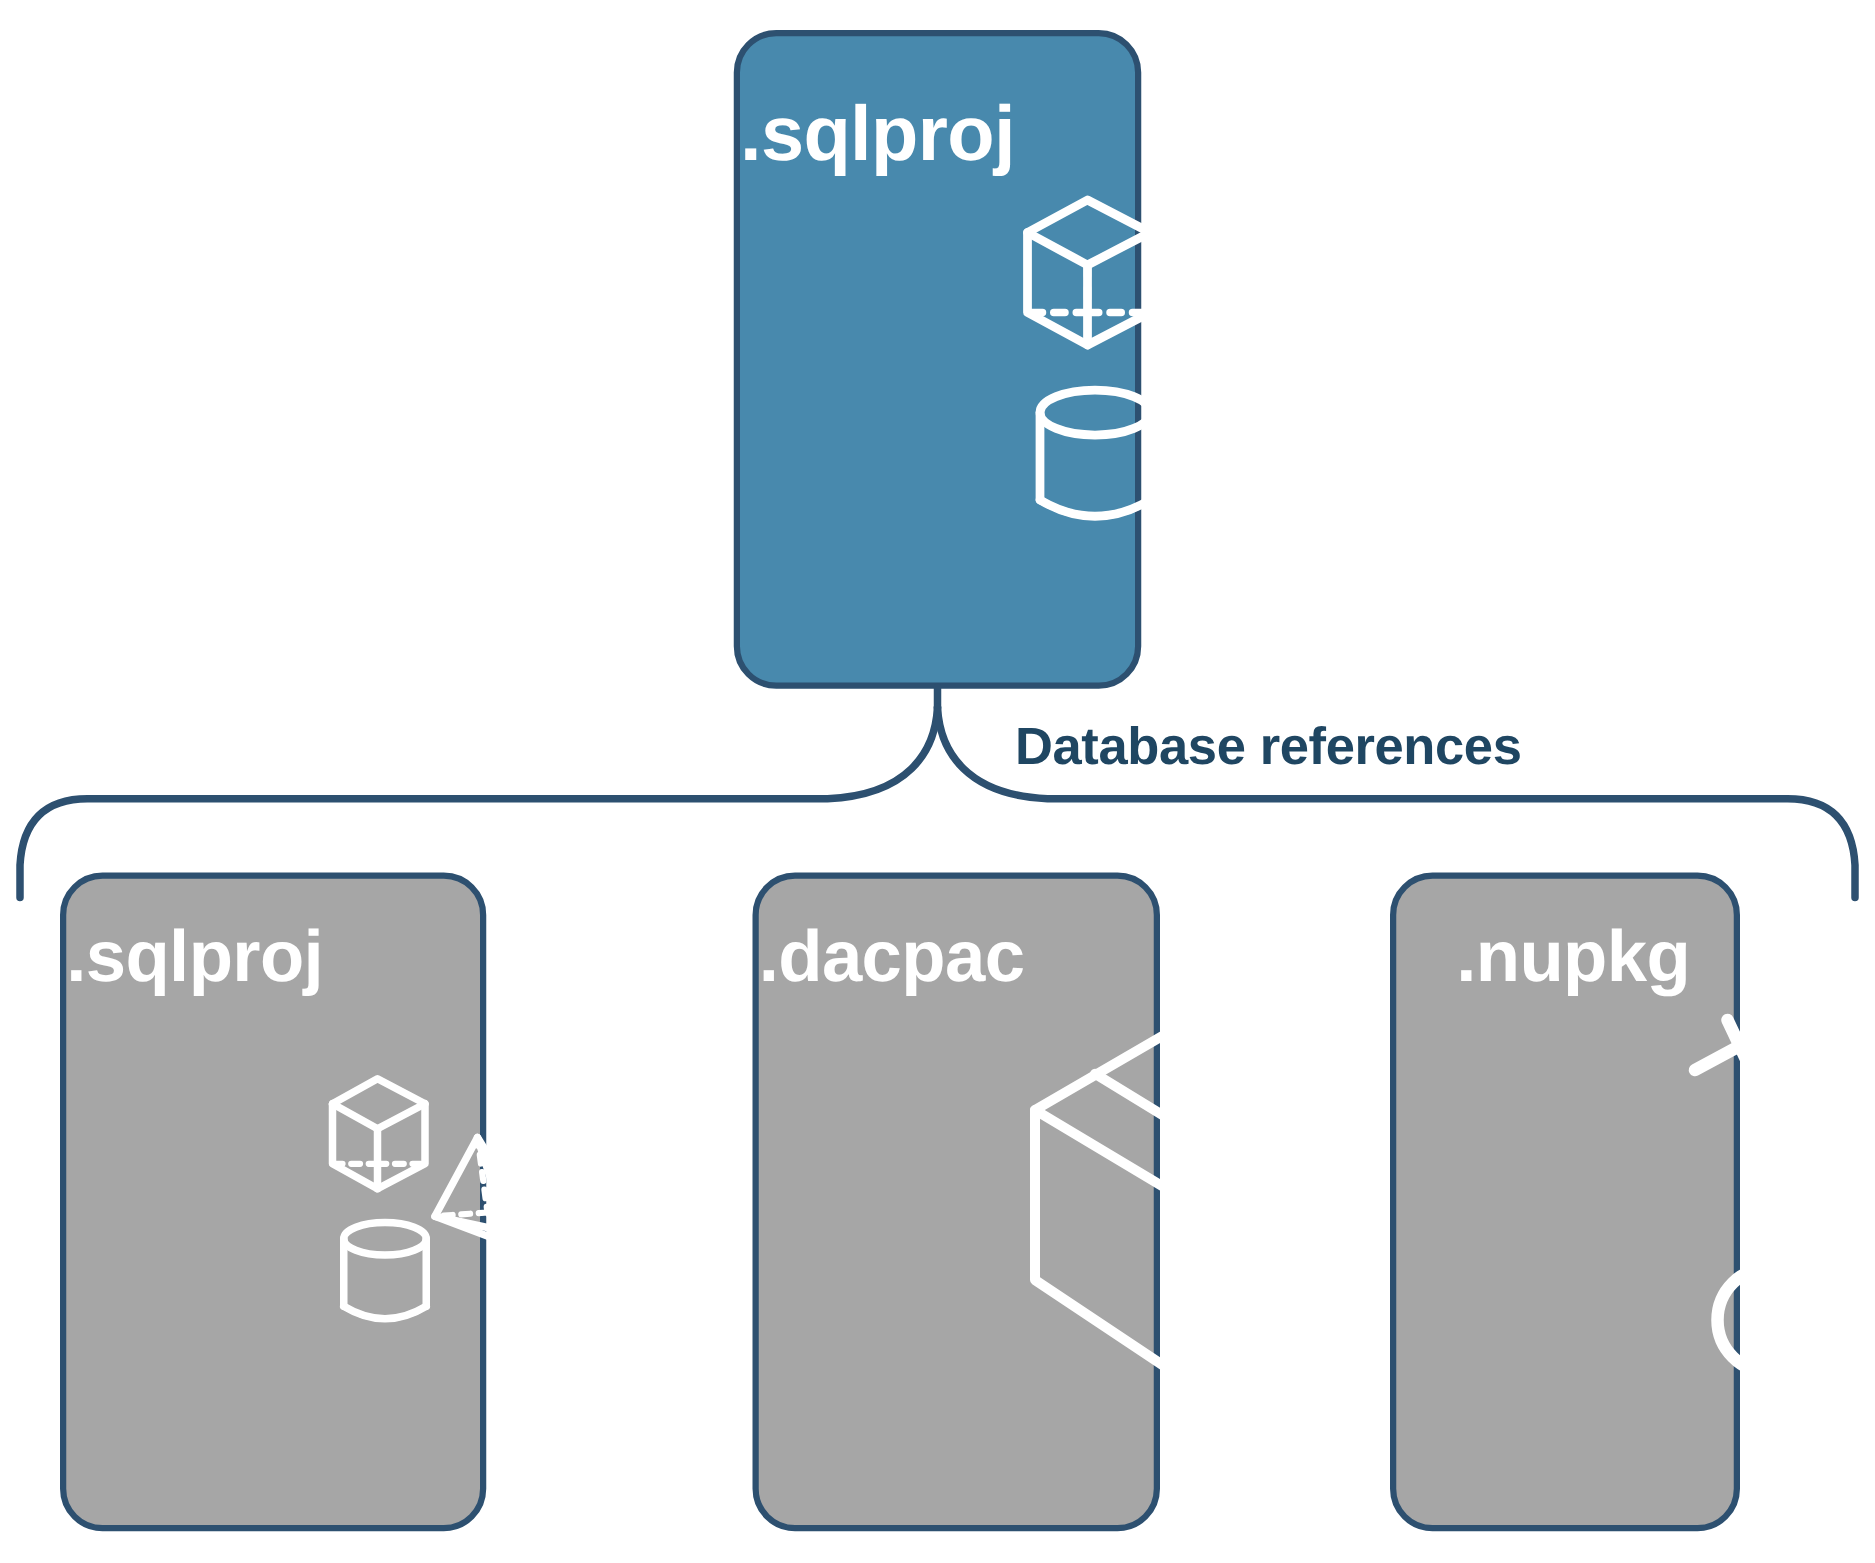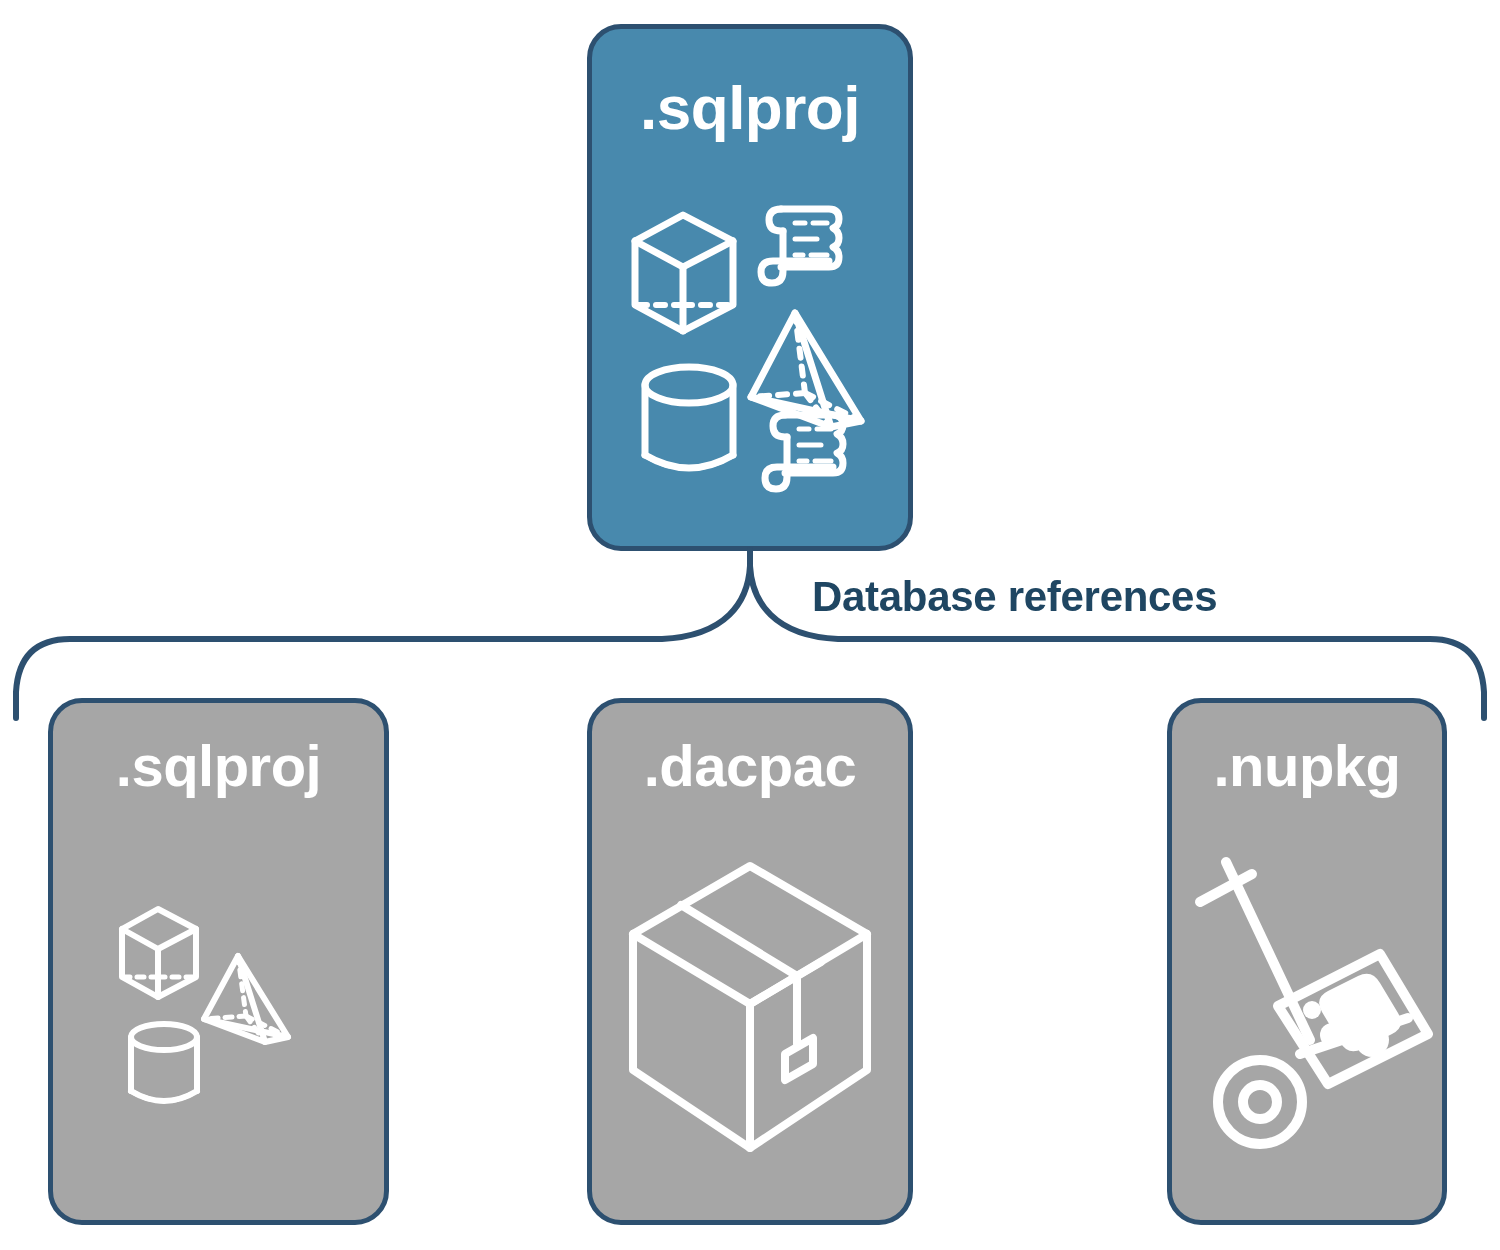--- a/index.html
+++ b/index.html
@@ -9,22 +9,21 @@
   }
   .stage{position:absolute;inset:0;}
 
   
   .card{
     position:absolute;
     border:5px solid #2d5070;
     border-radius:34px;
     box-sizing:border-box;
     display:flex;
-    flex-direction:column;
-    align-items:center;
+    flex-direction:row;
   }
   .card.primary{background:#4889ad;}
   .card.secondary{background:#a6a6a6;}
 
   .card-title{
     color:#ffffff;
     font-weight:bold;
     letter-spacing:-0.5px;
     line-height:1;
     user-select:none;
@@ -37,22 +36,22 @@
     width:100%;
     display:flex;
     align-items:center;
     justify-content:center;
   }
   .card-art svg{display:block;overflow:visible;}
 
   
   #card-sqlproj-root{left:587px;top:24px;width:326px;height:527px;}
   #card-sqlproj-ref{left:48px;top:698px;width:341px;height:527px;}
-  #card-dacpac{left:587px;top:698px;width:326px;height:527px;}
-  #card-nupkg{left:1167px;top:698px;width:280px;height:527px;}
+  #card-dacpac{left:602px;top:698px;width:326px;height:527px;}
+  #card-nupkg{left:1112px;top:698px;width:280px;height:527px;padding-left:48px;}
 
   
   #bracket{position:absolute;left:0;top:540px;width:1500px;height:190px;}
   #bracket path{fill:none;stroke:#2d5070;stroke-width:6;stroke-linecap:round;}
 
   
   #bracket-label{
     position:absolute;
     left:812px;top:573px;
     font-size:42px;

